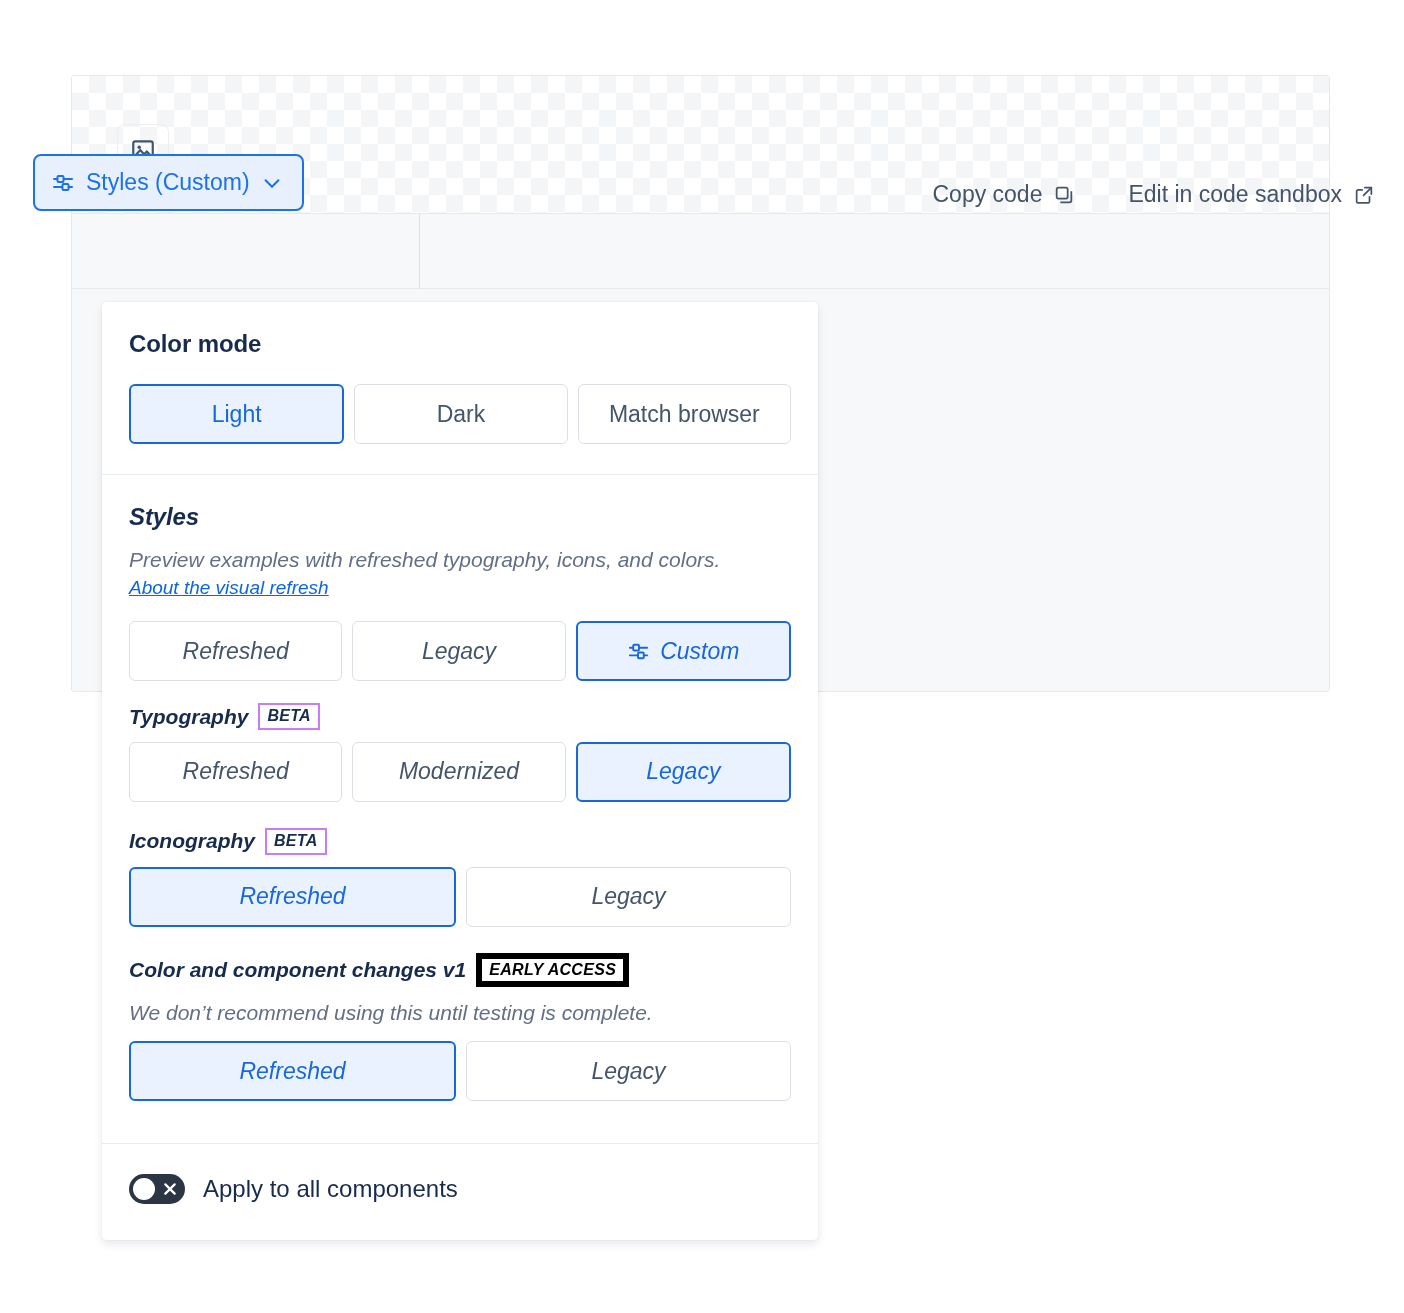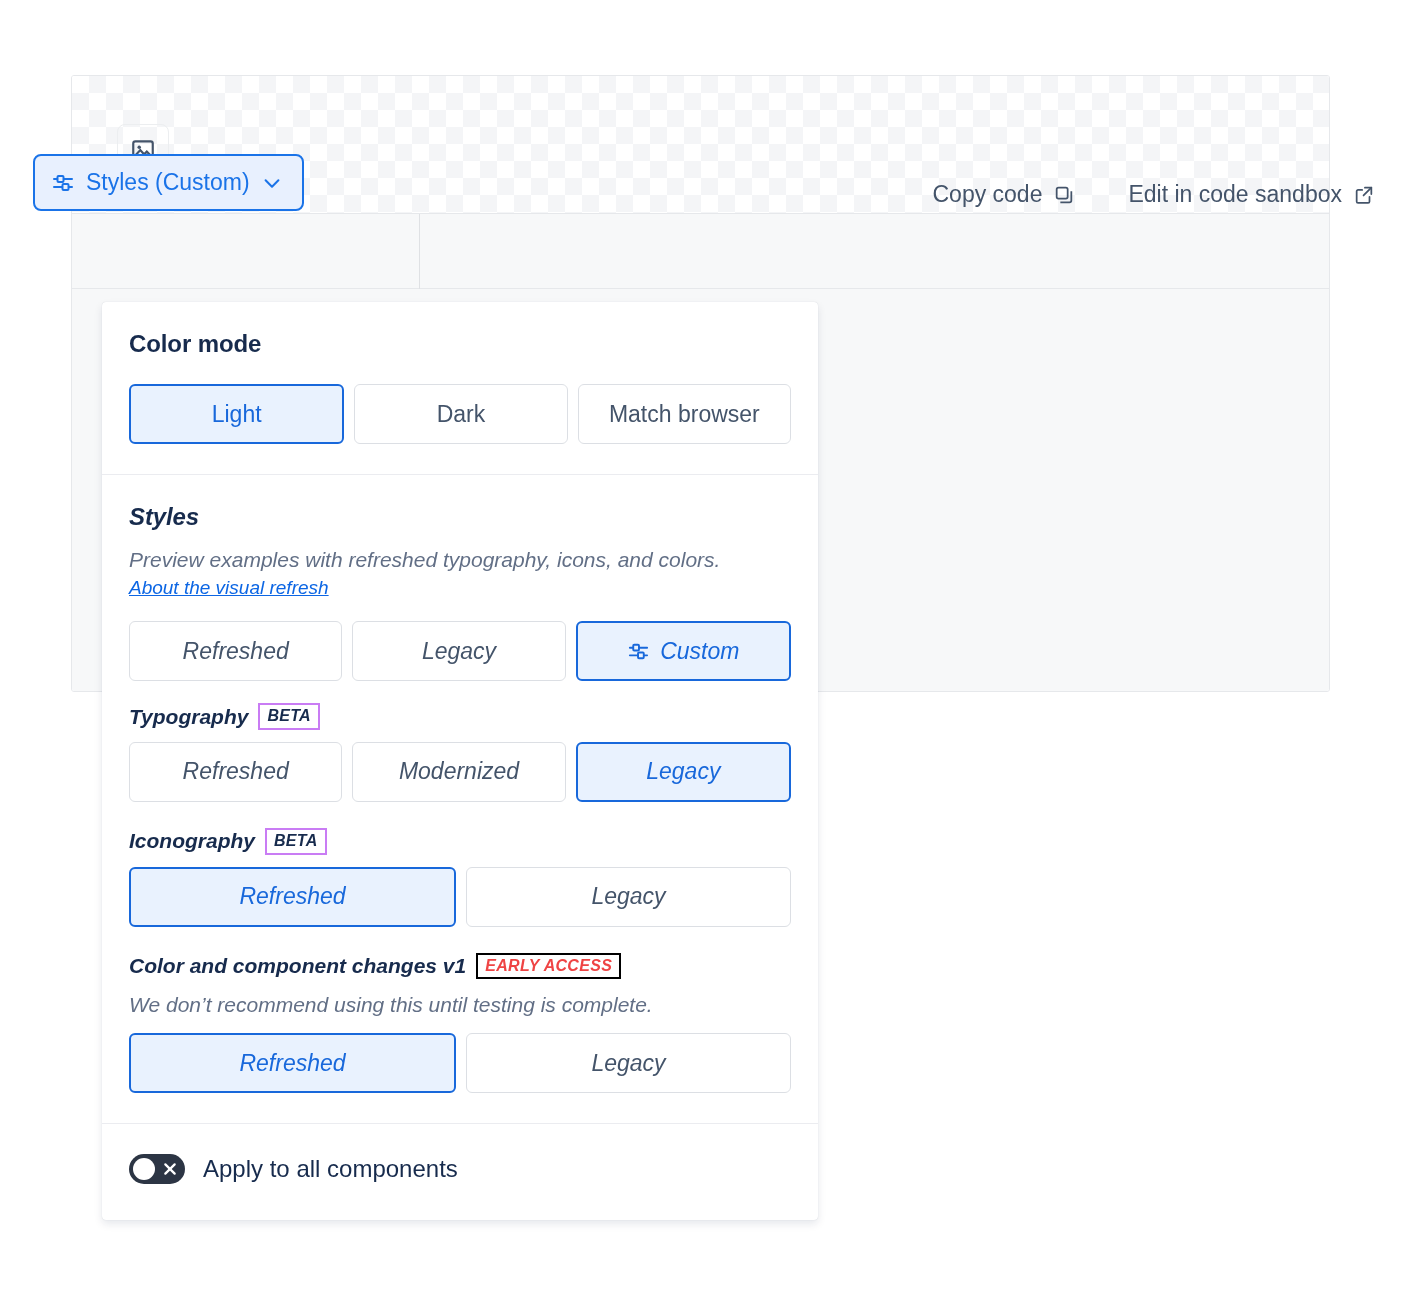--- a/index.html
+++ b/index.html
@@ -130,30 +130,30 @@
     display: flex; align-items: center; gap: 10px;
     font-size: 21px; font-weight: bold; color: #172b4d;
     margin: 26px 0 12px 0;
   }
   .sub-label.first { margin-top: 22px; }
   .badge {
     font-size: 16px; font-weight: bold; letter-spacing: 0.3px;
     padding: 2px 7px 3px 7px; border-radius: 0; line-height: 1.1;
   }
   .badge.beta { border: 2px solid #c97cf4; color: #172b4d; background: #fff; }
-  .badge.early { border: 2px solid #000000; color: #ef4444; background: #fff; }
+  .badge.early { border: 6px solid #000000; color: #000000; background: #fff; }
   .sub-desc {
     font-size: 21px; color: #626f86; margin: 0 0 14px 0; line-height: 1.35;
   }
 
   
   .panel-footer {
     border-top: 1px solid #ebecf0;
     padding: 30px 27px 36px 27px;
-    display: flex; align-items: center; gap: 18px;
+    display: flex; align-items: center; gap: 18px; margin-top: 12px;
   }
   .toggle {
     position: relative;
     width: 56px; height: 30px;
     background: #2c3544;
     border-radius: 15px;
     display: flex; align-items: center;
     cursor: pointer; flex: 0 0 auto;
   }
   .toggle .knob {

